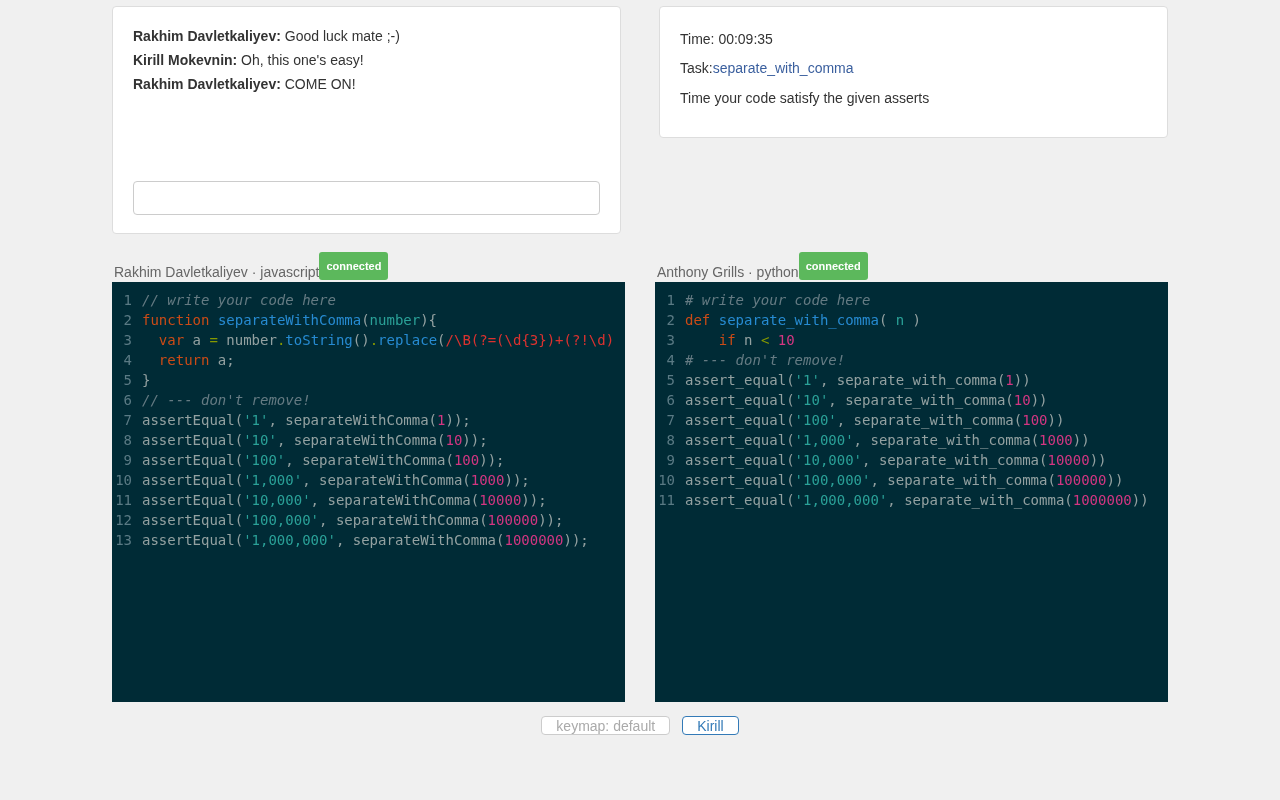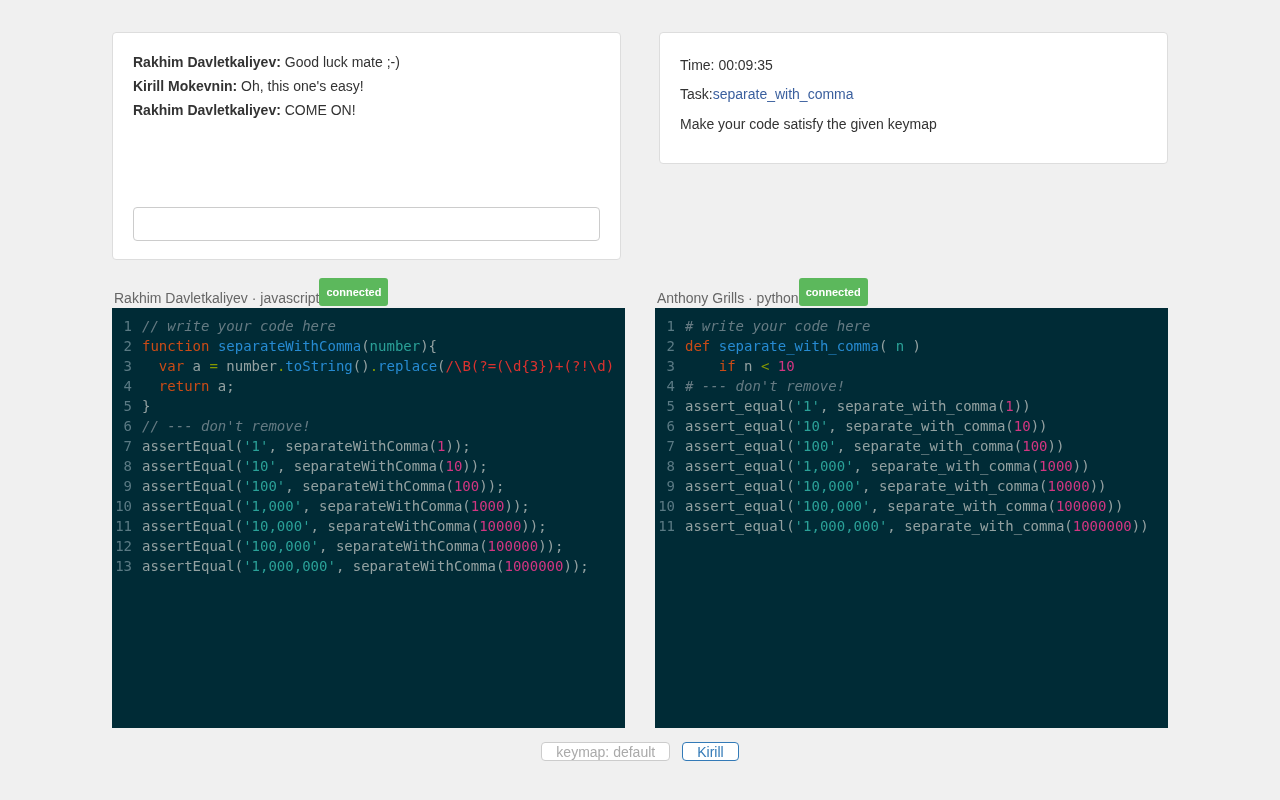--- a/index.html
+++ b/index.html
@@ -8,21 +8,21 @@
     font-family: -apple-system, BlinkMacSystemFont, "Segoe UI", Helvetica, Arial, sans-serif;
     font-size: 14px;
     color: #333;
     width: 1280px;
     height: 800px;
     overflow: hidden;
   }
   .container {
     display: flex;
     gap: 38px;
-    padding: 32px 112px 0 112px;
+    padding: 6px 112px 0 112px;
   }
   .col { flex: 1; min-width: 0; }
   .card {
     background: #fff;
     border: 1px solid #ddd;
     border-radius: 4px;
     padding: 18px 20px;
   }
   .chat-card { height: 228px; position: relative; }
   .chat-messages { line-height: 1.7; }
@@ -136,21 +136,21 @@
     </div>
   </div>
   <div class="col">
     <div class="card info-card">
       <div>
         <span>Time: </span><span>00:09:35</span>
       </div>
       <div>
         <span>Task:</span><a href="#" class="info-link">separate_with_comma</a>
       </div>
-      <div>Make your code satisfy the given keymap</div>
+      <div>Time your code satisfy the given asserts</div>
     </div>
   </div>
 </div>
 
 <div class="editors">
   <div class="editor-pane">
     <div class="editor-header">
       <span>
         <span>Rakhim Davletkaliyev</span> · <span>javascript</span>
       </span>

